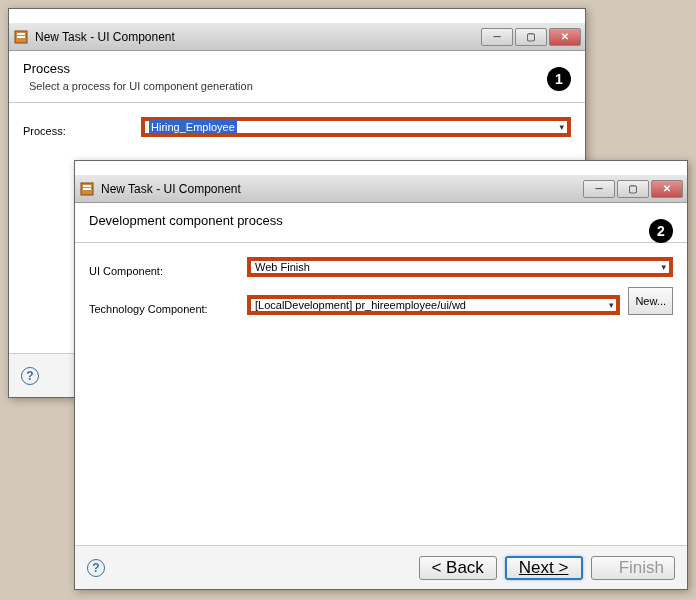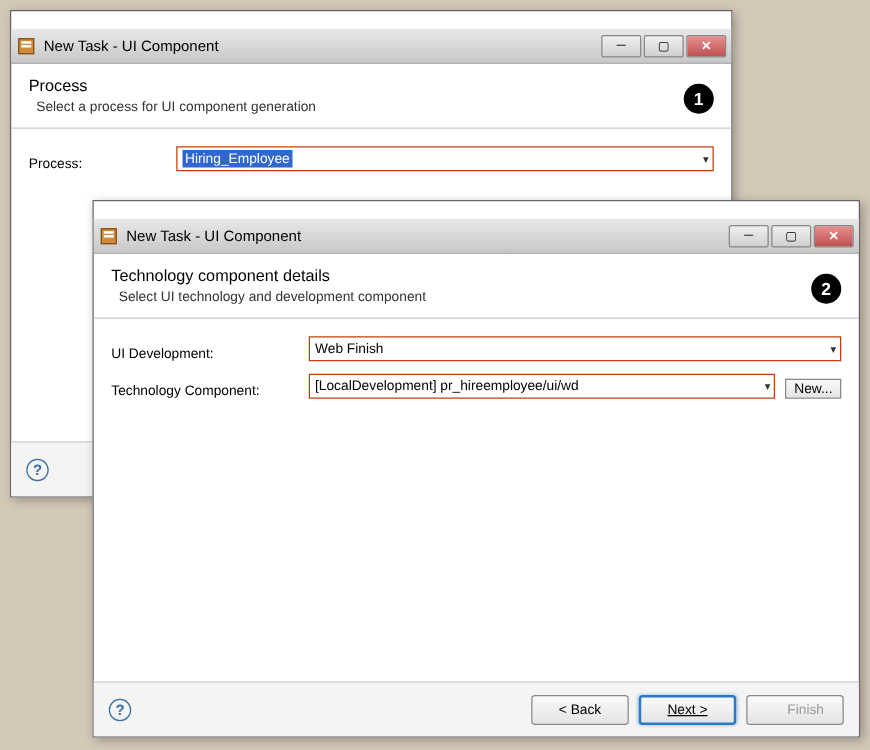--- a/index.html
+++ b/index.html
@@ -99,21 +99,21 @@
       gap: 8px;
     }
     .form-label {
       font-size: 11px;
       color: #000;
       white-space: nowrap;
     }
     .combo {
       flex: 1;
       height: 20px;
-      border: 1px solid #c2410c;
+      border: 4px solid #c2410c;
       background: #fff;
       display: flex;
       align-items: center;
       padding: 0 4px;
       font-size: 11px;
       position: relative;
     }
     .combo .arrow {
       position: absolute;
       right: 3px;
@@ -154,39 +154,39 @@
       margin-left: auto;
       display: flex;
       gap: 8px;
     }
     .btn {
       min-width: 78px;
       height: 24px;
       border: 1px solid #888;
       background: linear-gradient(to bottom, #fafafa, #e4e4e4);
       border-radius: 3px;
-      font-size: 11px;
+      font-size: 17px;
       display: flex;
       align-items: center;
       justify-content: center;
       cursor: pointer;
       padding: 0 10px;
       text-align: right;
     }
     .btn.primary {
       border: 2px solid #2a7ac8;
       box-shadow: 0 0 3px rgba(42,122,200,0.5);
       text-decoration: underline;
     }
     .btn.disabled {
       color: #999;
       padding-left: 27px;
     }
     .small-btn {
-      height: 16px;
+      height: 28px;
       border: 1px solid #888;
       background: linear-gradient(to bottom, #fafafa, #e4e4e4);
       font-size: 11px;
       padding: 0 6px;
       cursor: pointer;
       display: flex;
       align-items: center;
     }
     #win1 { left: 8px; top: 8px; width: 578px; height: 390px; }
     #win2 { left: 74px; top: 160px; width: 614px; height: 430px; }
@@ -245,28 +245,27 @@
     </span>
     <span class="titlebar-title">New Task - UI Component</span>
     <div class="win-controls">
       <div class="win-btn">─</div>
       <div class="win-btn">▢</div>
       <div class="win-btn close">✕</div>
     </div>
   </div>
 
   <div class="header-section">
-    <div class="header-title">Technology component details</div>
-    <div class="header-desc">Select UI technology and development component</div>
+    <div class="header-title">Development component process</div>
     <div class="badge" style="right:14px; top:16px;">2</div>
   </div>
 
   <div class="form-area">
     <div class="form-row">
-      <div class="form-label w2-label1">UI Development:</div>
+      <div class="form-label w2-label1">UI Component:</div>
       <div class="combo">
         <span>Web Finish</span>
         <span class="arrow">▾</span>
       </div>
     </div>
     <div class="form-row">
       <div class="form-label w2-label1">Technology Component:</div>
       <div class="combo" style="flex:1;">
         <span>[LocalDevelopment] pr_hireemployee/ui/wd</span>
         <span class="arrow">▾</span>

